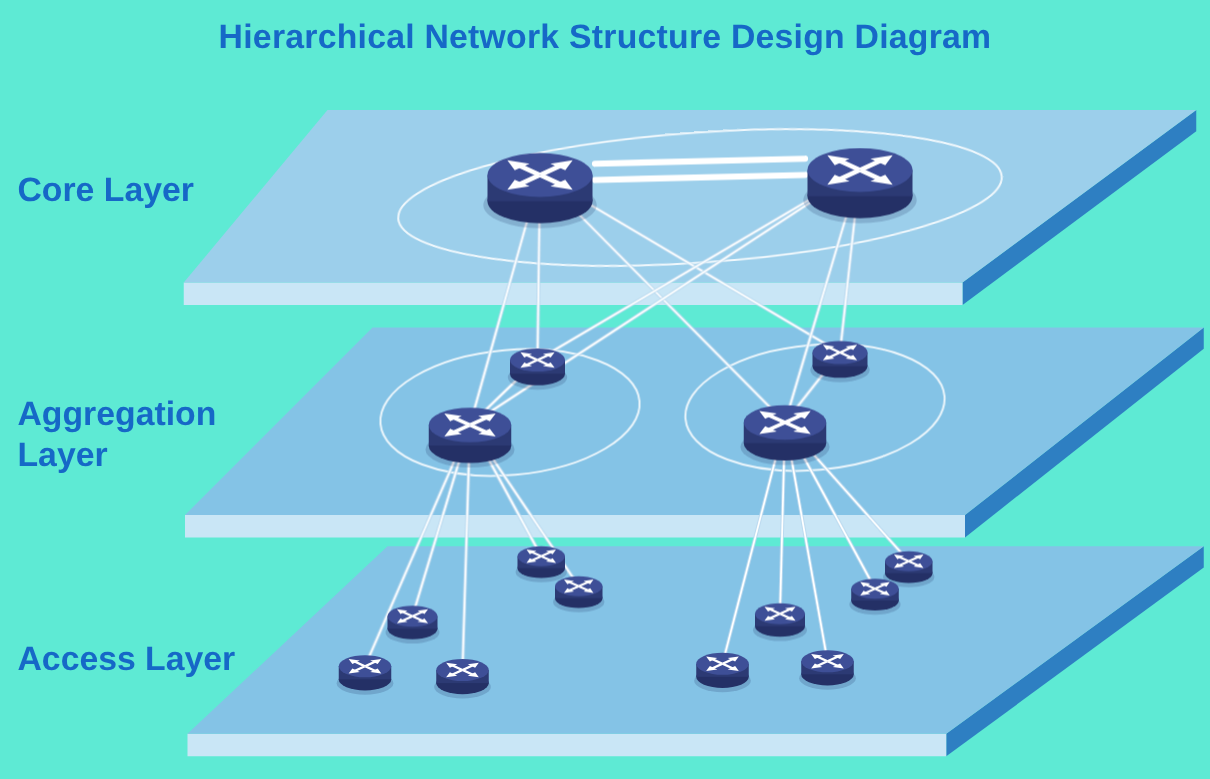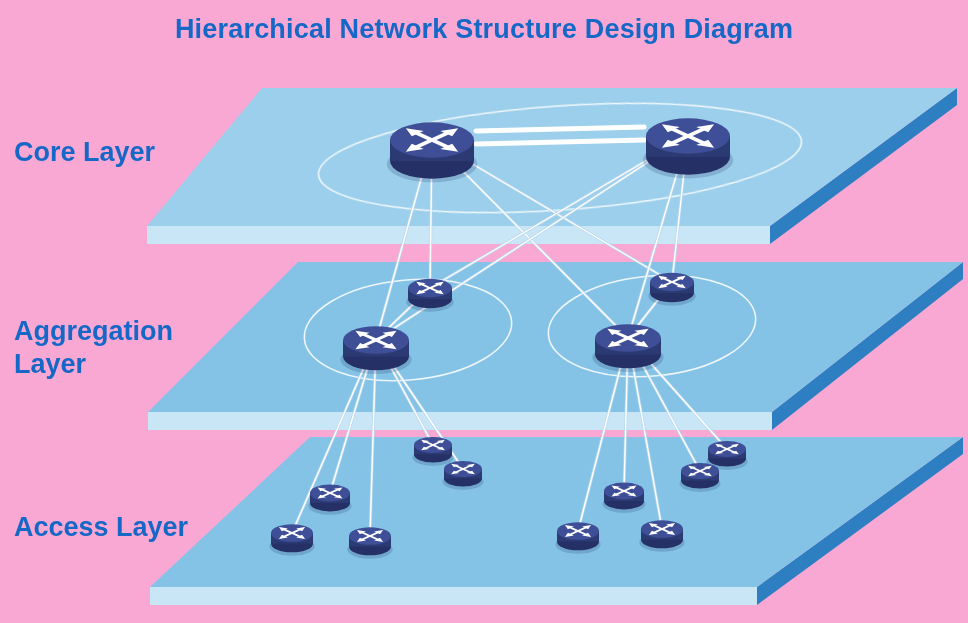--- a/index.html
+++ b/index.html
@@ -1,17 +1,17 @@
 <!DOCTYPE html>
 <html><head>
 <meta charset="utf-8">
 <style>
   html,body{margin:0;padding:0;background:#ffffff;}
   .stage{
-    position:relative;width:968px;height:623px;background:#f9a8d4;
+    position:relative;width:968px;height:623px;background:#5eead4;
     overflow:hidden;font-family:"Liberation Sans",sans-serif;
   }
   .diagram-title{
     position:absolute;left:70px;top:14px;width:828px;text-align:center;
     font-weight:bold;font-size:27px;letter-spacing:0.2px;
   }
   .layer-label{
     position:absolute;font-weight:bold;font-size:27px;line-height:33px;
   }
   #label-core{left:14px;top:136px;}

